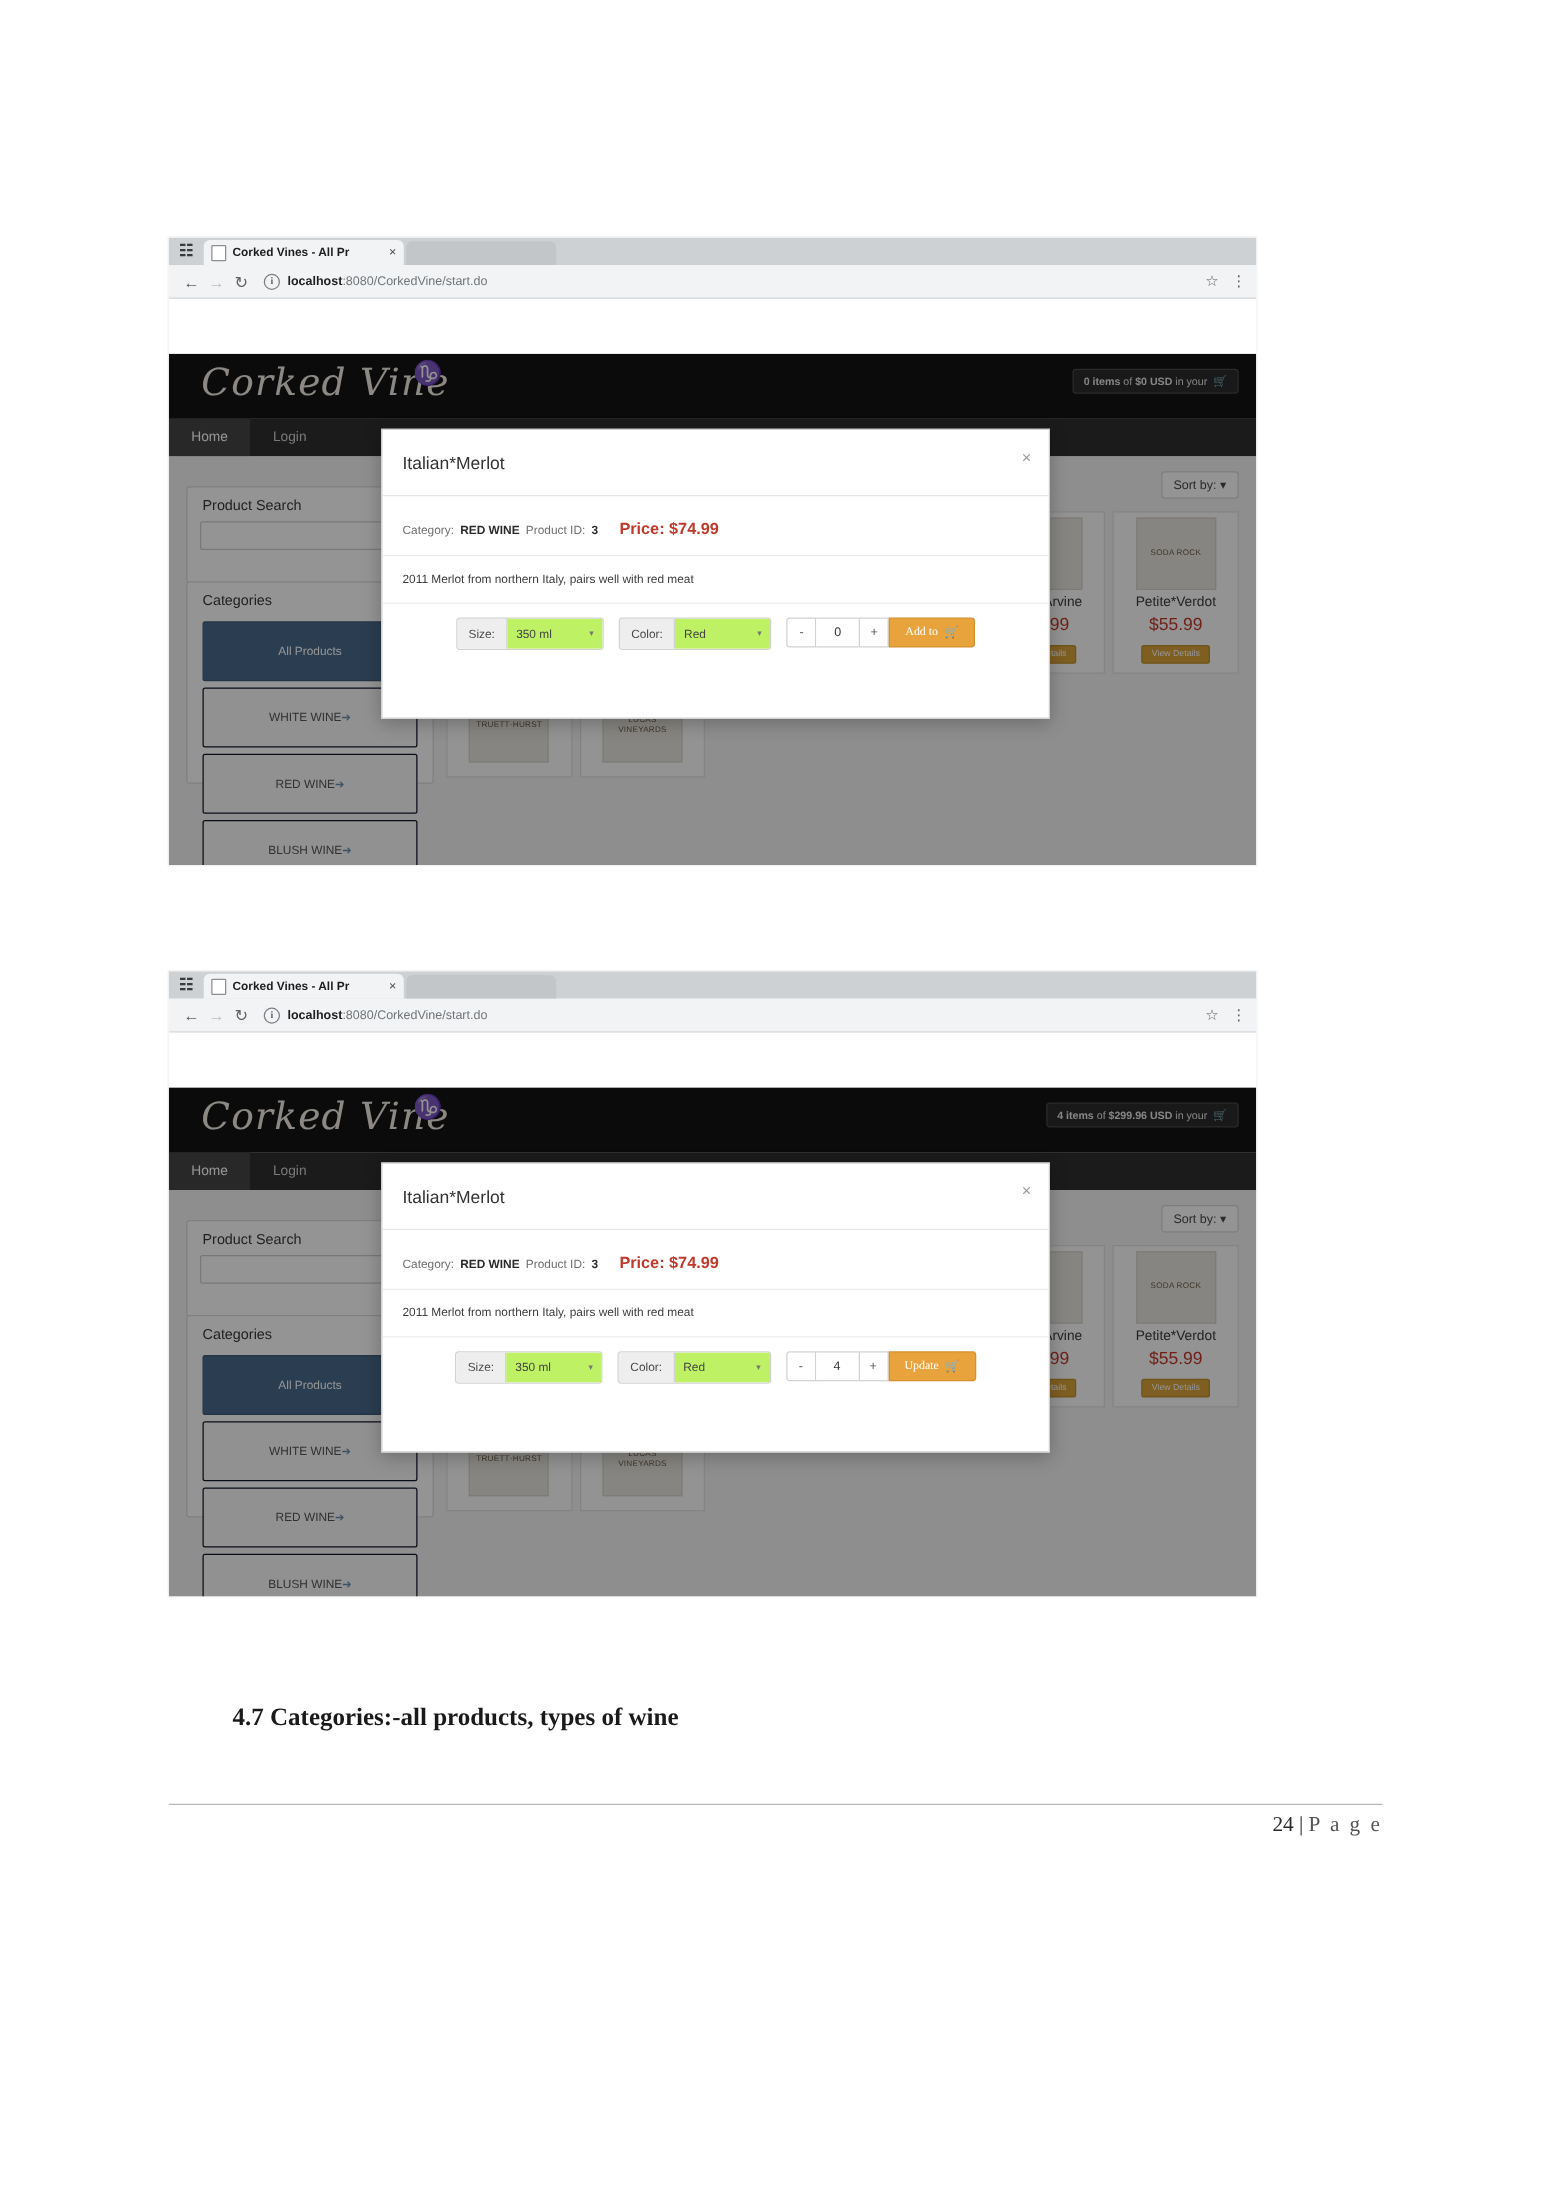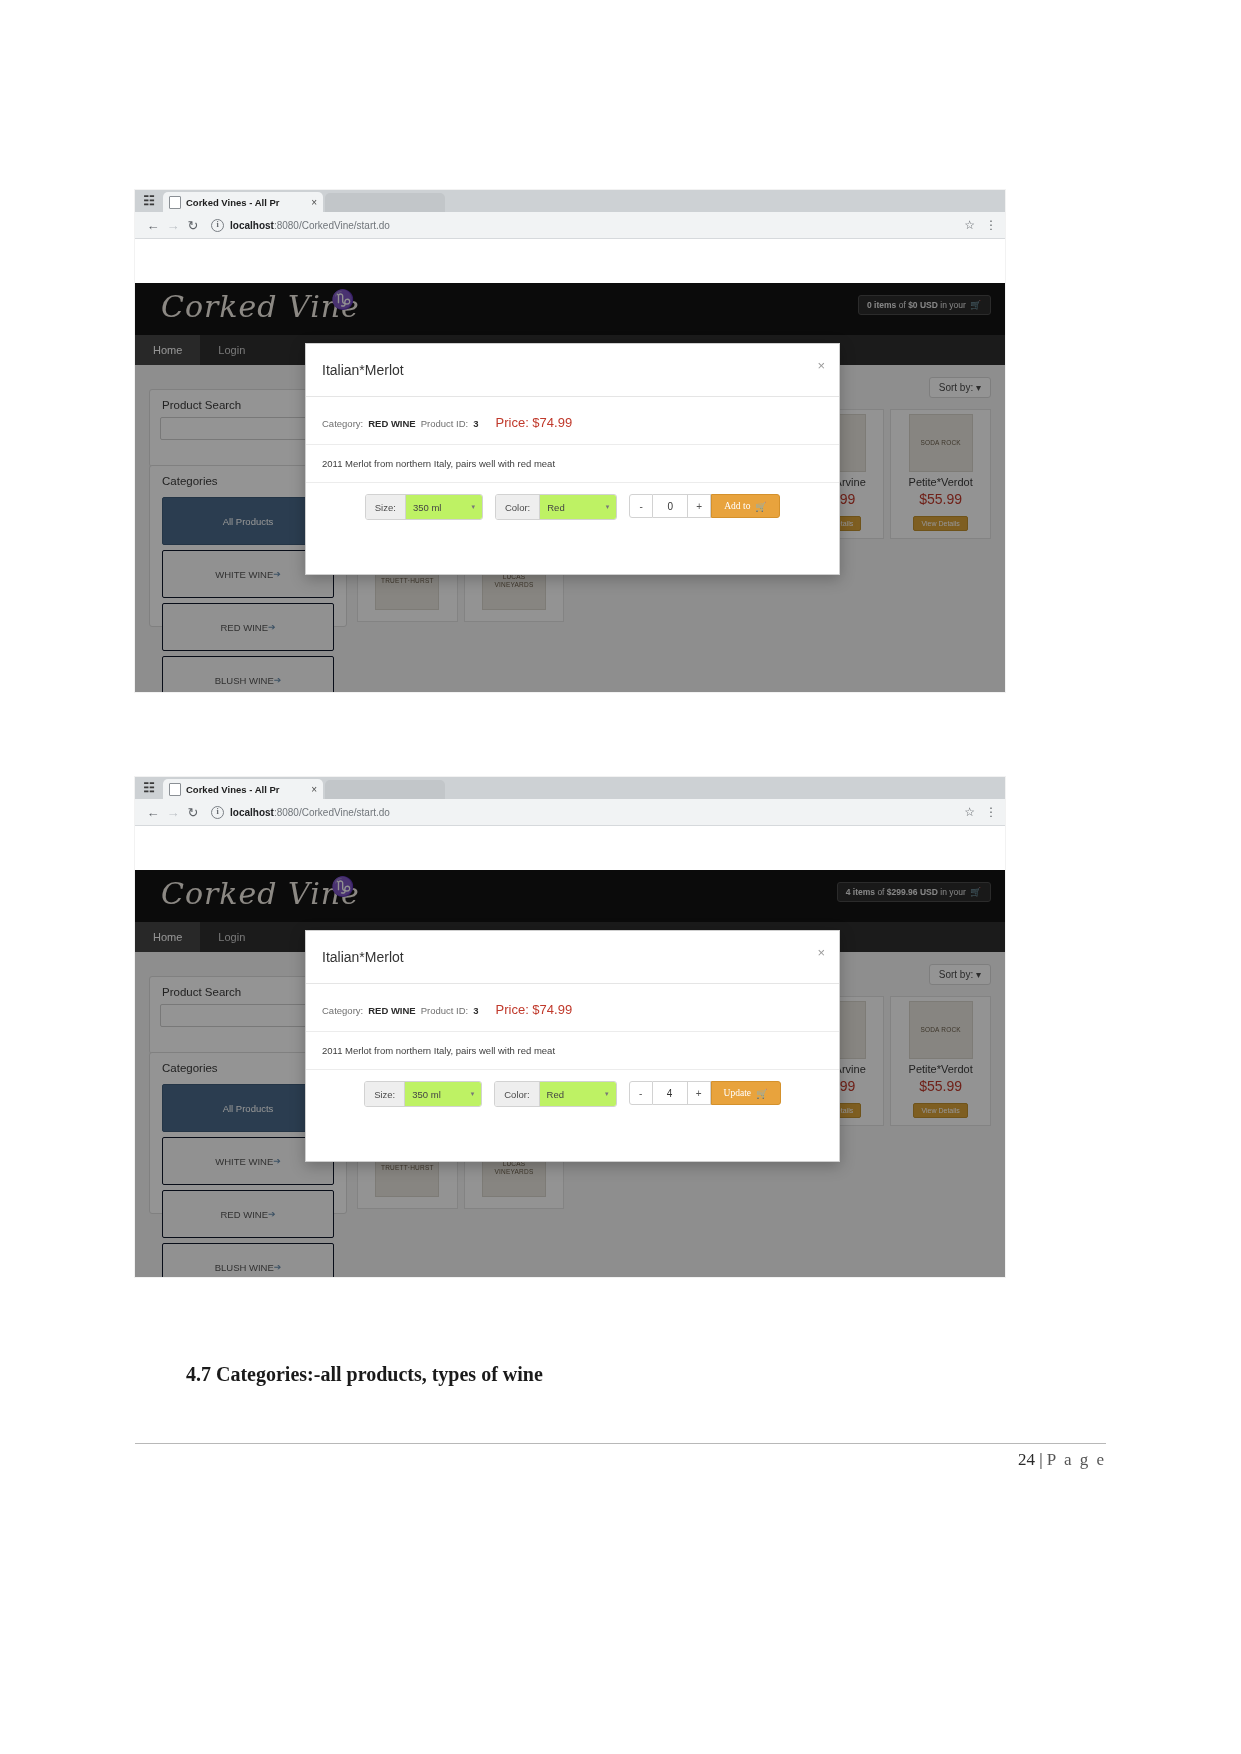--- a/index.html
+++ b/index.html
@@ -385,21 +385,21 @@
     display: flex;
     align-items: baseline;
     gap: 5px;
     white-space: nowrap;
   }
   .meta-label { font-size: 9.5px; color: #6f6f6f; }
   .meta-strong { font-size: 9.5px; color: #2b2b2b; font-weight: bold; }
   .meta-price {
     font-size: 13px;
     color: #c0392b;
-    font-weight: normal;
+    font-weight: bold;
     margin-left: 12px;
   }
   .modal-desc {
     padding: 13px 16px 13px;
     font-size: 9.5px;
     color: #3d3d3d;
     border-bottom: 1px solid #ececec;
   }
   .modal-controls {
     padding: 11px 16px 16px;

